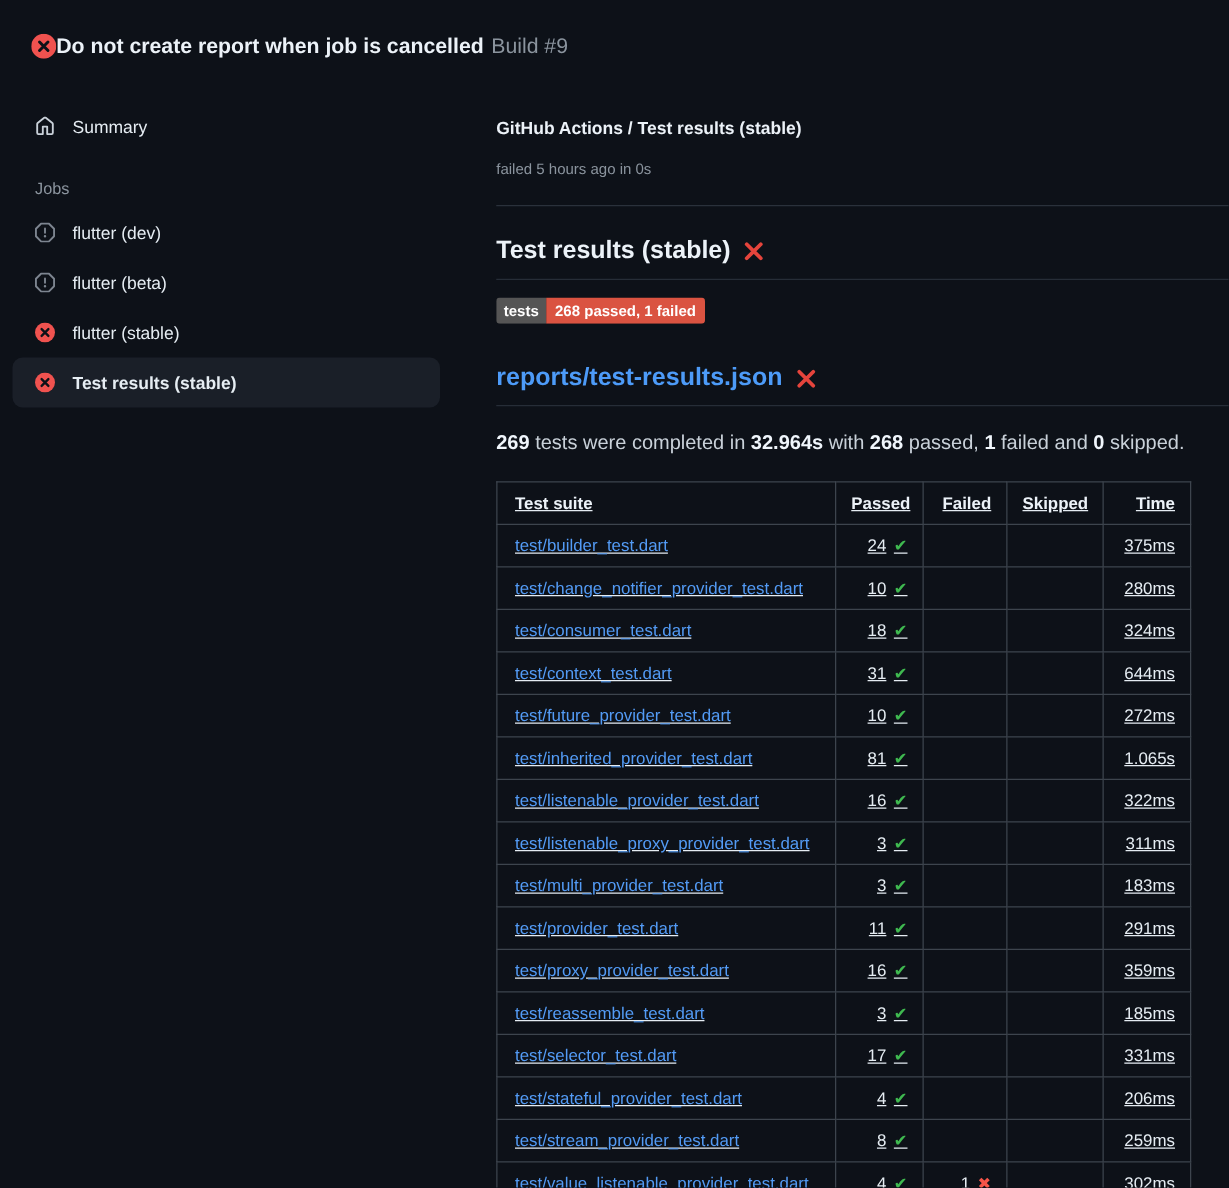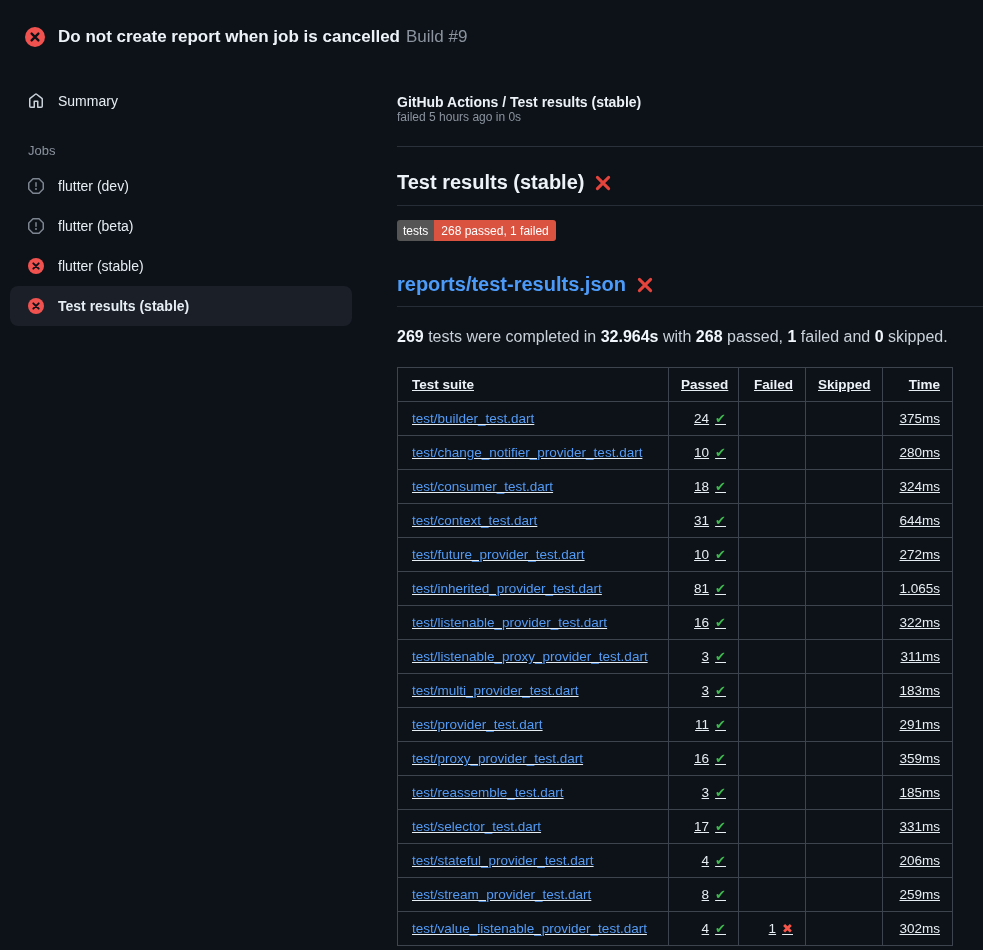--- a/index.html
+++ b/index.html
@@ -9,21 +9,20 @@
     color: #e6edf3;
     font-family: "Liberation Sans", "DejaVu Sans", sans-serif;
     font-size: 14px;
     overflow: hidden;
   }
 
   
   .top-header {
     display: flex;
     align-items: center;
-    gap: 13px;
     padding: 18px 0 0 25px;
     height: 56px;
   }
   .top-header .title-wrap { font-size: 17px; font-weight: 700; color: #ecf2f8; }
   .top-header .build-num { color: #8b949e; font-weight: 400; margin-left: 6px; }
 
   
   .layout { display: flex; align-items: flex-start; }
 
   
@@ -43,32 +42,32 @@
     padding-left: 18px; border-radius: 8px;
     color: #e6edf3; font-weight: 500; font-size: 14px;
     cursor: pointer;
   }
   .job-item.selected { background: #1a1f28; font-weight: 600; }
   .status-icon { width: 16px; height: 16px; flex: none; display: block; }
 
   
   .main { flex: 1; min-width: 0; padding-top: 38px; }
   .breadcrumb { font-size: 14px; font-weight: 700; color: #ecf2f8; }
-  .status-line { font-size: 12px; color: #8b949e; margin-top: 0; }
+  .status-line { font-size: 12px; color: #8b949e; margin-top: 18px; }
   .main-divider { border: none; border-top: 1px solid #2a313b; margin-top: 22px; }
 
   .section-heading {
     display: flex; align-items: center; gap: 10px;
     margin-top: 24px; padding-bottom: 11px;
     border-bottom: 1px solid #262d37;
     font-size: 20px; font-weight: 700; color: #ecf2f8;
   }
   .cross-mark { width: 18px; height: 18px; flex: none; }
 
-  .badge { display: inline-flex; margin-top: 14px; font-size: 12px; line-height: 1; border-radius: 3px; overflow: hidden; }
+  .badge { display: inline-flex; margin-top: 14px; font-size: 12px; line-height: 1; border-radius: 3px; overflow: hidden; font-weight: bold; }
   .badge-label { background: #555555; color: #fff; padding: 5px 6px 4px; }
   .badge-value { background: #da5341; color: #fff; padding: 5px 7px 4px; }
 
   .report-heading {
     display: flex; align-items: center; gap: 10px;
     margin-top: 32px; padding-bottom: 10px;
     border-bottom: 1px solid #262d37;
     font-size: 20px; font-weight: 700; text-align: right;
   }
   .report-heading a { color: #4d9bf8; text-decoration: none; }

